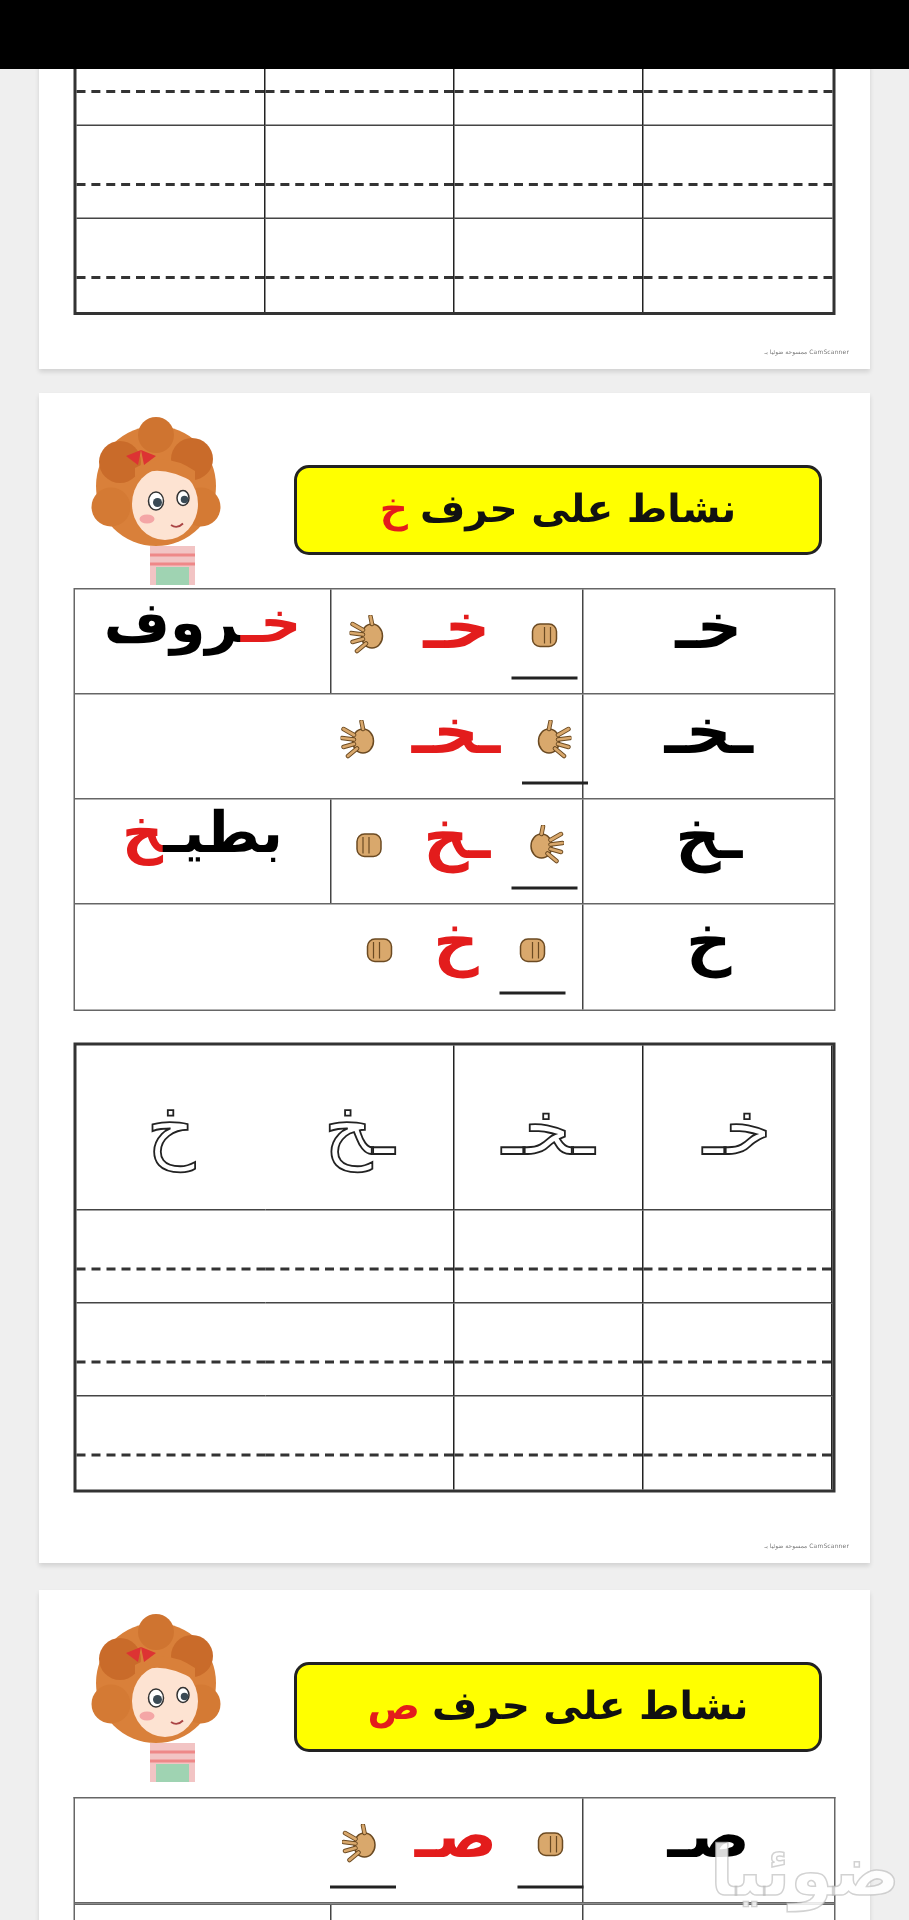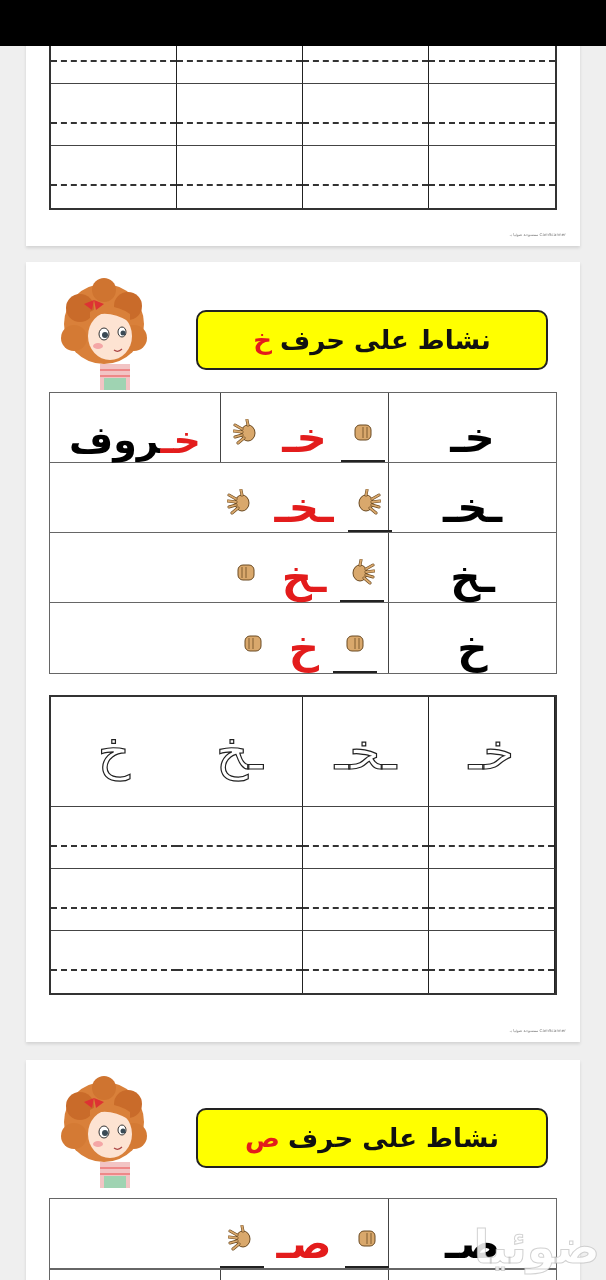--- a/index.html
+++ b/index.html
@@ -24,21 +24,21 @@
 
   
   .girl { position: absolute; width: 90px; height: 112px; }
   .title-box { position: absolute; left: 170px; width: 352px; height: 60px; background: #ffff00; border: 2px solid #222; border-radius: 10px; display: flex; align-items: center; justify-content: center; direction: rtl; font-family: "DejaVu Sans", sans-serif; font-weight: bold; font-size: 26px; color: #111; gap: 8px; }
   .title-box .accent { color: #e31c1c; }
 
   
   .ltable { position: absolute; left: 23px; width: 508px; border: 1.5px solid #666; direction: rtl; }
   .lrow { display: grid; grid-template-columns: 168px 168px 1fr; height: 70px; border-bottom: 1.5px solid #666; }
   .lrow:last-child { border-bottom: none; }
-  .lcell { border-left: 1.5px solid #444; display: flex; align-items: flex-end; justify-content: center; position: relative; }
+  .lcell { border-left: 1.5px solid #444; display: flex; align-items: flex-start; justify-content: center; position: relative; }
   .lcell:last-child { border-left: none; }
   .form-glyph { font-family: "DejaVu Sans", sans-serif; font-weight: bold; font-size: 42px; color: #000; }
   .mid-glyph { font-family: "DejaVu Sans", sans-serif; font-weight: bold; font-size: 42px; color: #e31c1c; margin: 0 14px; }
   .word { font-family: "DejaVu Sans", sans-serif; font-weight: bold; font-size: 38px; color: #000; direction: rtl; }
   .word .red { color: #e31c1c; }
   .hand { width: 26px; height: 26px; display: inline-block; }
   .hand-slot { position: relative; display: flex; align-items: center; justify-content: center; width: 44px; height: 60px; }
   .hand-slot .uline { position: absolute; bottom: 0; left: 0; width: 44px; border-bottom: 2px solid #222; }
 
   .haraj { position: absolute; right: 6px; bottom: 6px; font-family: "DejaVu Sans", sans-serif; font-weight: bold; font-size: 46px; color: rgba(255,255,255,0.85); -webkit-text-stroke: 1px rgba(180,180,180,0.6); z-index: 5; direction: rtl; }
@@ -184,20 +184,23 @@
               <span class="uline"></span>
             </div>
           <span class="mid-glyph">ـخ</span>
           <div class="hand-slot">
               <svg class="hand" viewBox="0 0 26 26" style="transform:scaleX(-1)">
                 <rect x="5" y="6" width="16" height="15" rx="5" fill="#d9a86c" stroke="#6b4a22" stroke-width="1"></rect>
                 <path d="M17 8v11 M13 8v11" stroke="#6b4a22" stroke-width="0.8"></path>
               </svg>
             </div>
         </div>
+        <div class="lcell">
+          <span class="word"><span>بطيـ</span><span class="red">خ</span></span>
+        </div>
       </div>
 
       <div class="lrow">
         <div class="lcell">
             <span class="form-glyph">خ</span>
           </div>
         <div class="lcell">
           <div class="hand-slot">
               <svg class="hand" viewBox="0 0 26 26">
                 <rect x="5" y="6" width="16" height="15" rx="5" fill="#d9a86c" stroke="#6b4a22" stroke-width="1"></rect>

